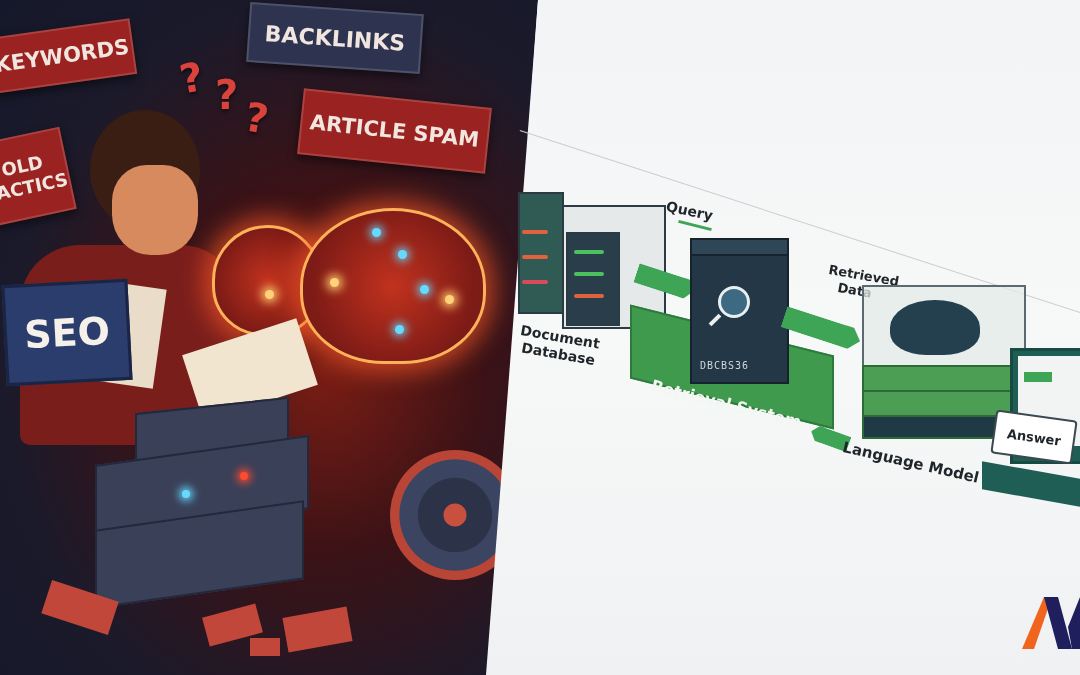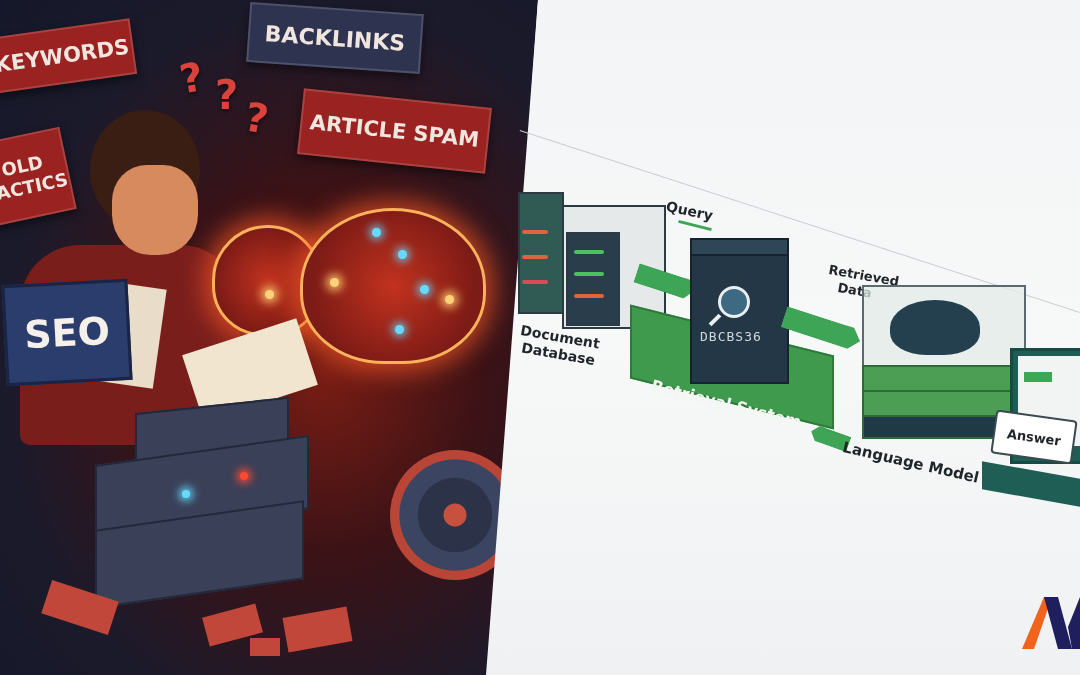--- a/index.html
+++ b/index.html
@@ -120,21 +120,21 @@
 
   <div class="lbl" style="left:668px;top:198px;font-size:14px;transform:rotate(12deg);">Query</div>
   <div class="arrow" style="left:678px;top:224px;width:34px;height:3px;transform:rotate(14deg);"></div>
   <div class="arrow" style="left:635px;top:272px;width:60px;height:20px;transform:rotate(18deg);clip-path:polygon(0 0,78% 0,78% -40%,100% 50%,78% 140%,78% 100%,0 100%);"></div>
 
   <div class="platform" style="left:630px;top:330px;width:200px;height:70px;transform:skewY(14deg);"></div>
   <div class="cube" style="left:690px;top:250px;width:95px;height:130px;"></div>
   <div class="cube" style="left:690px;top:238px;width:95px;height:14px;background:#2e4656;"></div>
   <div style="position:absolute;left:718px;top:286px;width:26px;height:26px;border-radius:50%;border:3px solid #e9eef0;background:#3d6a82;"></div>
   <div style="position:absolute;left:708px;top:318px;width:14px;height:4px;background:#e9eef0;transform:rotate(-45deg);"></div>
-  <div style="position:absolute;left:700px;top:329px;font-size:13px;color:#cfd8dc;font-family:'DejaVu Sans Mono',monospace;letter-spacing:1px;">DBCBS36</div>
+  <div style="position:absolute;left:700px;top:360px;font-size:10px;color:#cfd8dc;font-family:'DejaVu Sans Mono',monospace;letter-spacing:1px;">DBCBS36</div>
   <div class="lbl" style="left:654px;top:376px;font-size:16px;color:#f2f7f2;transform:rotate(14deg);">Retrieval System</div>
 
   <div class="lbl" style="left:830px;top:262px;font-size:13px;line-height:16px;transform:rotate(10deg);">
     <div>Retrieved</div>
     <div style="padding-left:12px;">Data</div>
   </div>
   <div class="arrow" style="left:782px;top:318px;width:80px;height:22px;transform:rotate(18deg);clip-path:polygon(0 0,78% 0,78% -40%,100% 50%,78% 140%,78% 100%,0 100%);"></div>
   <div class="arrow" style="left:810px;top:430px;width:40px;height:16px;transform:rotate(200deg);clip-path:polygon(0 0,70% 0,70% -40%,100% 50%,70% 140%,70% 100%,0 100%);"></div>
 
   <div class="llm-glass" style="left:862px;top:285px;width:160px;height:80px;"></div>

